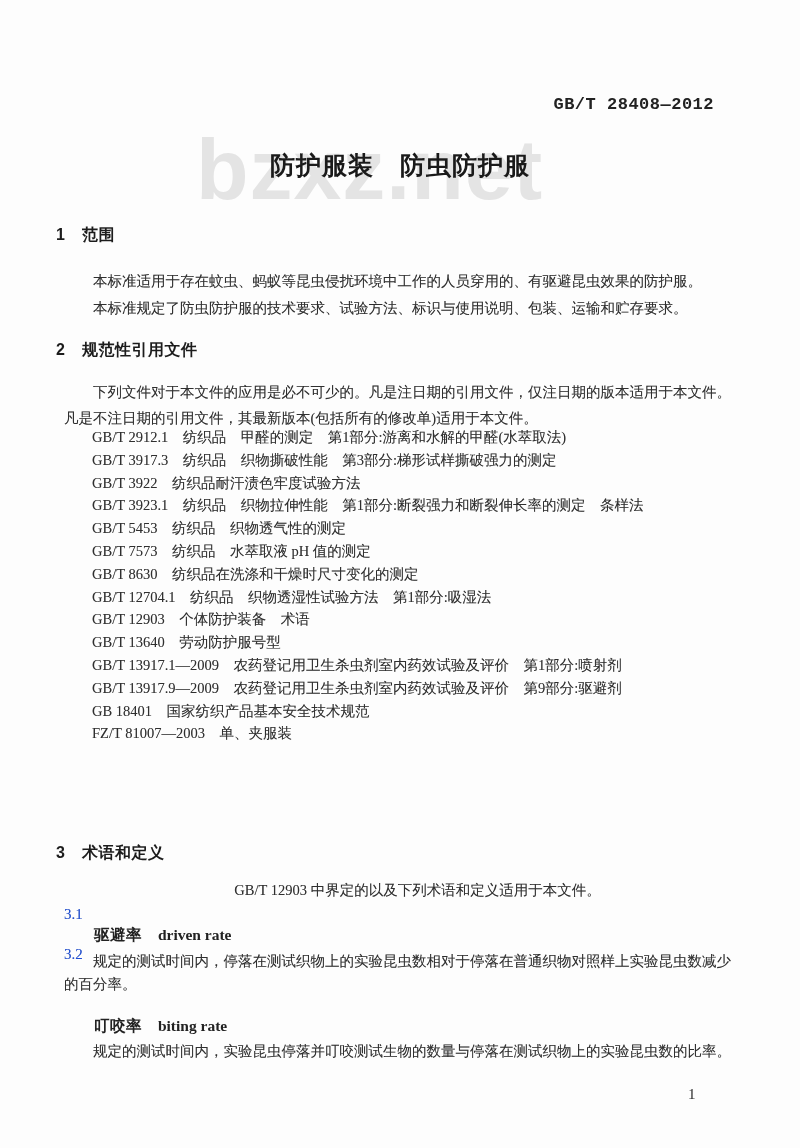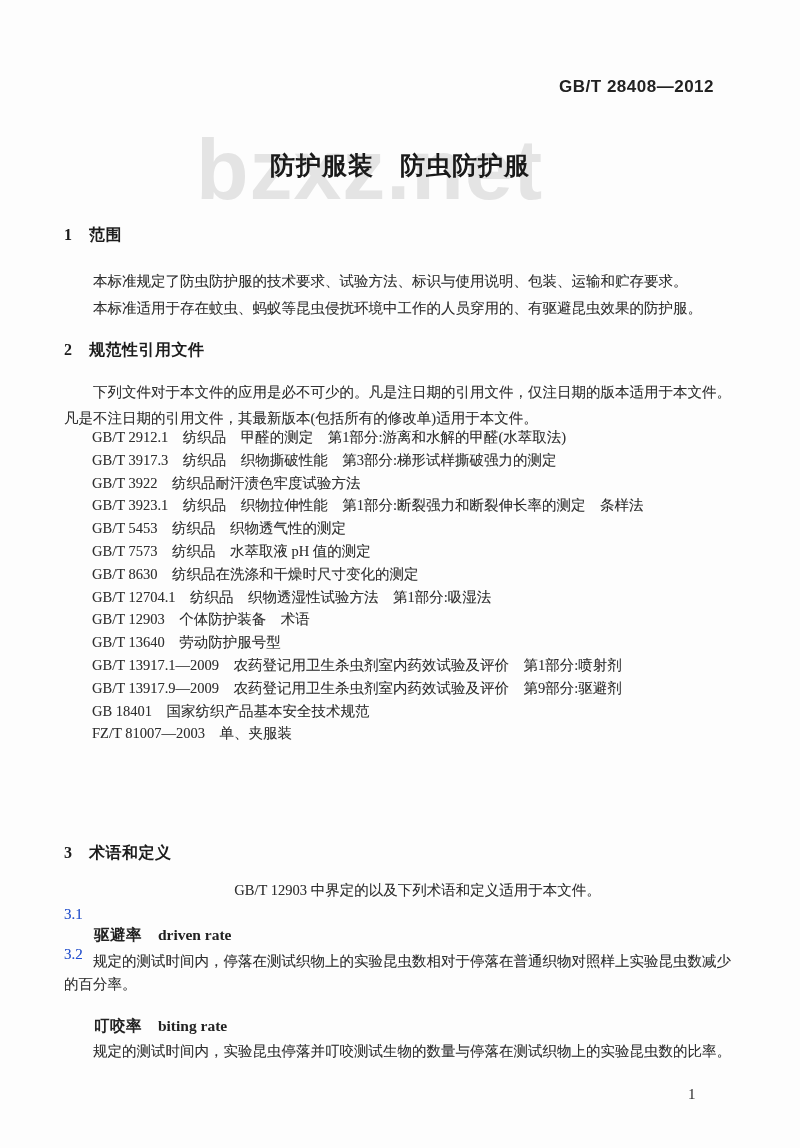--- a/index.html
+++ b/index.html
@@ -6,24 +6,24 @@
   .page {
     position:relative;
     width:800px; height:1148px;
     background:#fdfdfd;
     overflow:hidden;
     font-family:"Liberation Serif","DejaVu Serif",serif;
     color:#333333;
   }
   
   .doc-number {
-    position:absolute; top:77px; right:86px;
+    position:absolute; top:95px; right:86px;
     font-size:17px; font-weight:bold; letter-spacing:0.5px;
     color:#222222;
-    font-family:Liberation Sans, sans-serif;
+    font-family:Liberation Mono, monospace;
   }
   
   .watermark {
     position:absolute; top:126px; left:196px;
     font-size:86px; line-height:1; font-weight:bold;
     color:#e4e4e4;
     font-family:"Liberation Sans","DejaVu Sans",sans-serif;
     letter-spacing:1px;
     z-index:0;
     user-select:none;
@@ -32,24 +32,24 @@
   .doc-title {
     position:absolute; top:149px; left:0; width:100%;
     margin:0; text-align:center;
     font-size:25px; font-weight:bold; letter-spacing:1px;
     color:#1a1a1a;
     font-family:"Liberation Sans","DejaVu Sans",sans-serif;
     z-index:1;
   }
   
   .sec-h {
-    position:absolute; left:64px; margin:0;
+    position:absolute; left:56px; margin:0;
     font-size:16px; font-weight:bold; letter-spacing:0.5px;
     color:#1c1c1c;
-    font-family:Liberation Serif, serif;
+    font-family:Liberation Sans, sans-serif;
   }
   .s1h { top:225px; }
   .s2h { top:340px;text-align:right; }
   .s3h { top:843px; }
   
   .flow {
     position:absolute; left:64px; width:678px;
     font-size:14.5px; color:#2f2f2f;
     text-shadow:0 0 0.6px rgba(70,70,70,0.35);
   }
@@ -92,22 +92,22 @@
 <div class="page">
 
   <div class="doc-number">GB/T 28408—2012</div>
 
   <div class="watermark">bzxz.net</div>
 
   <h1 class="doc-title">防护服装　防虫防护服</h1>
 
   <h2 class="sec-h s1h">1　范围</h2>
   <div class="flow s1b">
+    <p>本标准适用于存在蚊虫、蚂蚁等昆虫侵扰环境中工作的人员穿用的、有驱避昆虫效果的防护服。</p>
     <p>本标准规定了防虫防护服的技术要求、试验方法、标识与使用说明、包装、运输和贮存要求。</p>
-    <p>本标准适用于存在蚊虫、蚂蚁等昆虫侵扰环境中工作的人员穿用的、有驱避昆虫效果的防护服。</p>
   </div>
 
   <h2 class="sec-h s2h">2　规范性引用文件</h2>
   <p class="flow s2i">下列文件对于本文件的应用是必不可少的。凡是注日期的引用文件，仅注日期的版本适用于本文件。凡是不注日期的引用文件，其最新版本(包括所有的修改单)适用于本文件。</p>
   <ul class="refs">
       <li class="ref">GB/T 2912.1　纺织品　甲醛的测定　第1部分:游离和水解的甲醛(水萃取法)</li>
       <li class="ref">GB/T 3917.3　纺织品　织物撕破性能　第3部分:梯形试样撕破强力的测定</li>
       <li class="ref">GB/T 3922　纺织品耐汗渍色牢度试验方法</li>
       <li class="ref">GB/T 3923.1　纺织品　织物拉伸性能　第1部分:断裂强力和断裂伸长率的测定　条样法</li>
       <li class="ref">GB/T 5453　纺织品　织物透气性的测定</li>

